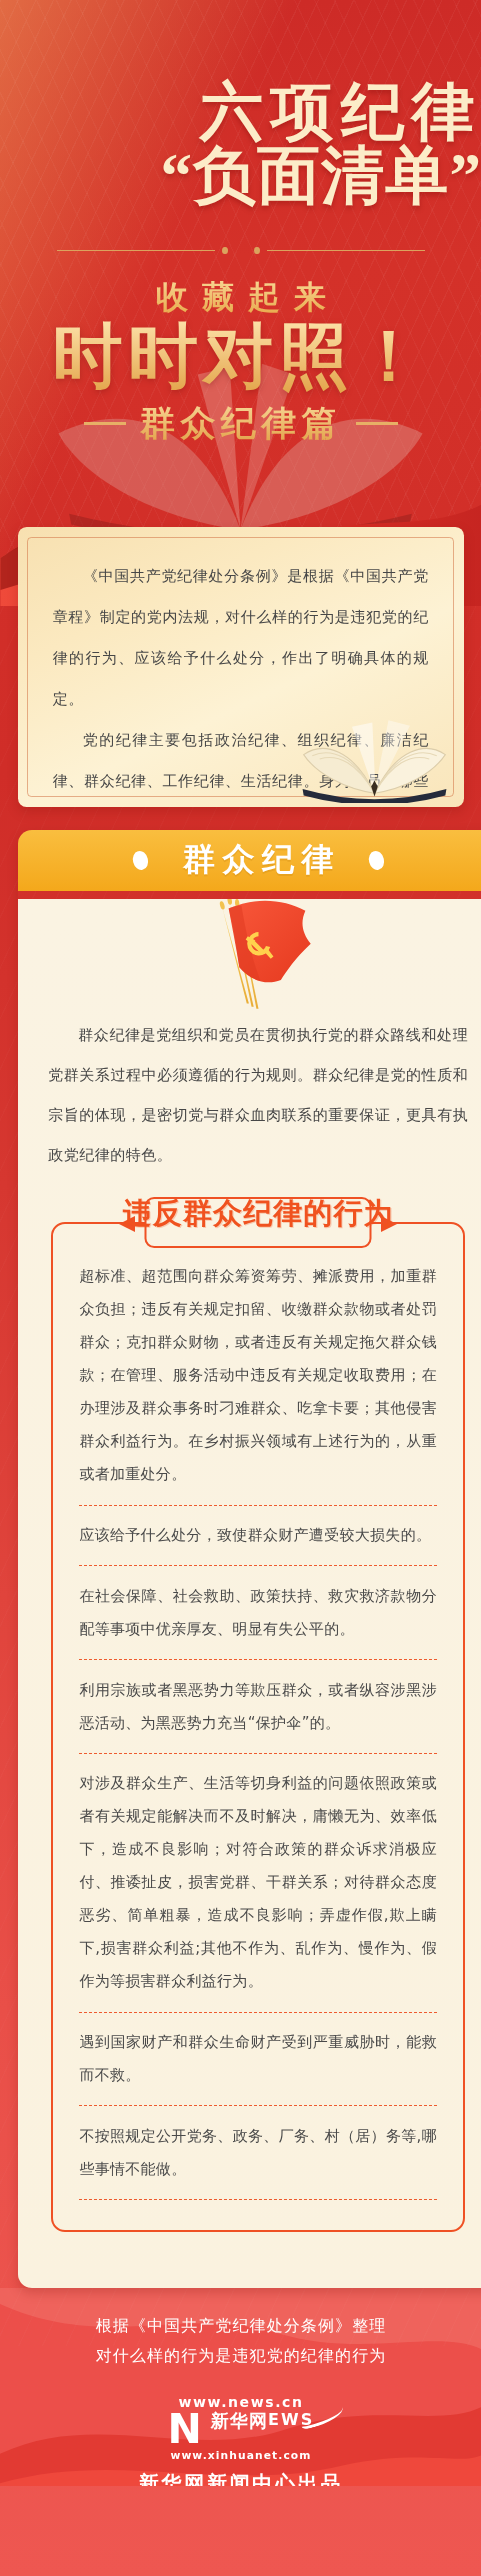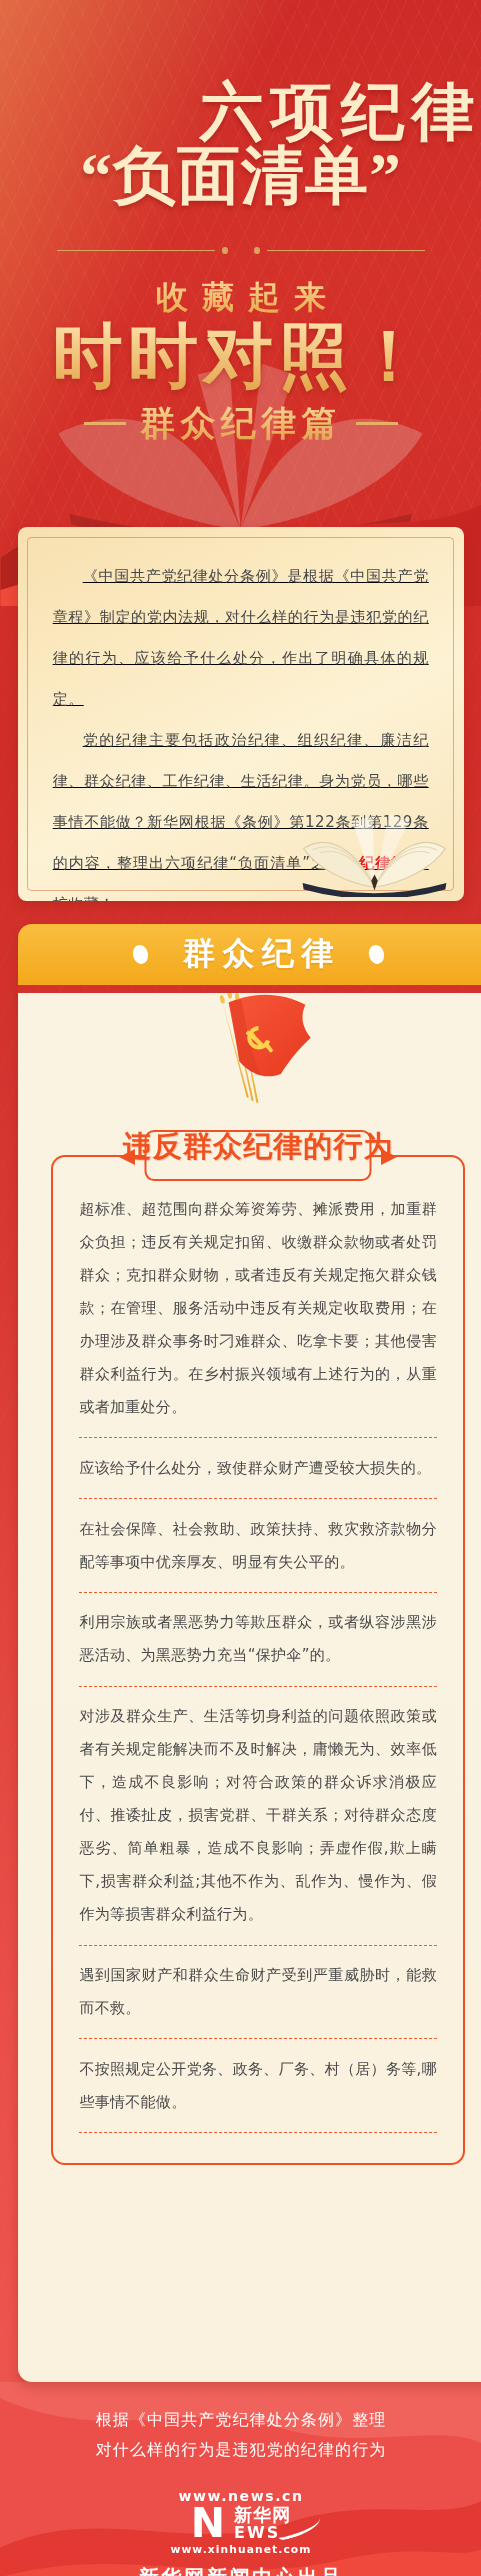--- a/index.html
+++ b/index.html
@@ -16,21 +16,21 @@
   }
   .page::after { content:""; position:absolute; left:0; right:0; top:562px; bottom:230px; pointer-events:none;
     background:repeating-linear-gradient(115deg, rgba(255,255,255,.02) 0 1.1px, rgba(255,255,255,0) 1.1px 21.4px); }
 
   
   .header { position:relative; height:527px; z-index:2; }
   .serif { font-family:"Liberation Serif","DejaVu Serif",serif; }
   .title1 { position:absolute; top:69px; width:100%; text-align:right;
     font-size:63px; font-weight:bold; letter-spacing:7.5px; color:#fcecc8;
     text-shadow:0 3.2px 5.4px rgba(120,10,5,.35); }
-  .title2 { position:absolute; top:133px; width:100%; text-align:center;
+  .title2 { position:absolute; top:133px; width:100%; text-align:right;
     font-size:63px; font-weight:bold; letter-spacing:1.1px; color:#fcecc8;
     text-shadow:0 3.2px 5.4px rgba(120,10,5,.35); }
   .divider { position:absolute; top:247px; left:0; width:100%; display:flex; align-items:center; justify-content:center; }
   .divider .line { width:158px; height:1.1px; background:#dba35e; }
   .divider .dot { width:5.4px; height:7px; border-radius:50%; background:#dba35e; margin:0 7.5px; }
   .divider .gap { width:11.8px; }
   .subtitle { position:absolute; top:276px; width:100%; text-align:center;
     font-size:32px; font-weight:bold; letter-spacing:14px; text-indent:14px;
     background:linear-gradient(180deg,#f8d795 5%,#e8a94b 90%);
     -webkit-background-clip:text; background-clip:text; color:transparent; }
@@ -41,24 +41,24 @@
     filter:drop-shadow(0 2.7px 3.2px rgba(110,10,5,.3)); }
   .tagrow { position:absolute; top:400px; width:100%; display:flex; align-items:center; justify-content:center; }
   .tagrow .dash { width:42px; height:2.7px; background:#e7b express-066; background:#e7b066; margin:0 14px; }
   .tagline { font-size:35px; font-weight:bold; letter-spacing:5.4px;
     background:linear-gradient(180deg,#f6d391 10%,#e3a44c 90%);
     -webkit-background-clip:text; background-clip:text; color:transparent; }
   .header-book { position:absolute; top:353px; left:37px; z-index:-1; opacity:.85; }
   .ribbon { position:absolute; top:467px; left:0; z-index:1; }
 
   
-  .card1 { position:relative; z-index:2; width:446px; height:374px; margin:0 17.7px;
+  .card1 { position:relative; z-index:2; width:446px; height:280px; margin:0 17.7px;
     border-radius:8.6px; overflow:hidden;
     background:linear-gradient(155deg,#f7e0b0 0%,#fbe9c0 28%,#fdf2d4 58%,#f9e5ba 100%);
-    box-shadow:0 4.3px 10.7px rgba(130,20,10,.25);text-decoration:underline; }
+    box-shadow:0 4.3px 10.7px rgba(130,20,10,.25); }
   .card1 .inner-frame { position:absolute; inset:9.6px; border:0.5px solid rgba(209,115,70,.55); border-radius:4.3px; pointer-events:none; }
   .card1 .copy { position:relative; padding:29px 35px 0; }
   .card1 p { font-size:15px; line-height:41px; color:#474747; text-align:justify; text-indent:2em; letter-spacing:0.5px; }
   .hl-red { color:#e01d1d; font-weight:bold; }
   .card1-book { position:absolute; right:8.6px; bottom:4.3px; }
 
   
   .card2 { position:relative; z-index:2; width:481px; height:1458px; margin:22.5px 17.7px 0;
     border-radius:14px; overflow:hidden; box-shadow:0 4.3px 10.7px rgba(130,20,10,.25); }
   .band { height:61px; display:flex; align-items:center; justify-content:center;
@@ -91,21 +91,21 @@
 
   
   .footer { position:relative; height:198px; overflow:hidden; }
   .footer-waves { position:absolute; inset:0; }
   .footer-content { position:relative; z-index:2; text-align:center; padding-top:23.6px; }
   .src-line { font-size:16px; line-height:30px; color:#fff; letter-spacing:1.1px; }
   .logo-block { margin-top:22.5px; display:inline-block; color:#fff; }
   .logo-top { font-size:14px; font-weight:bold; letter-spacing:1.6px; }
   .logo-mark { display:flex; align-items:flex-start; justify-content:center; margin-top:1.1px; }
   .logo-n { font-size:41px; font-weight:900; line-height:37px; letter-spacing:-1.1px; }
-  .logo-right { display:flex; flex-direction:column; align-items:flex-start; margin-left:10px; position:relative; }
+  .logo-right { display:flex; flex-direction:row; align-items:flex-start; margin-left:10px; position:relative; }
   .logo-cn { font-size:18px; font-weight:900; letter-spacing:1.1px; line-height:19px; }
   .logo-en { font-size:16px; font-weight:900; letter-spacing:2.1px; line-height:17px; }
   .logo-swoosh { position:absolute; right:-31px; bottom:4.3px; width:45px; height:14px;
     border-bottom:3.7px solid #fff; border-radius:0 0 90% 18%/0 0 100% 30%; transform:rotate(-14deg); }
   .logo-bottom { font-size:10.7px; font-weight:bold; letter-spacing:1.1px; margin-top:1px; }
   .credit { margin-top:8.6px; font-size:20px; font-weight:bold; color:#fff; letter-spacing:2.7px; }
 </style>
 </head>
 <body>
 
@@ -206,20 +206,21 @@
           <path d="M74 18 C84 58 90 96 94 128 C104 140 118 150 134 154 C120 120 106 62 98 12 C90 12 80 14 74 18 Z" fill="#e03a20" opacity=".55"></path>
           <g transform="translate(132,86)" fill="#ffd24d">
             <path d="M-2 -24 A22 22 0 1 0 20 4 L12 2 A14 14 0 1 1 -2 -16 Z"></path>
             <path d="M14 6 L26 22 L21 26 L8 12 Z"></path>
             <path d="M-14 -12 L8 10 L2 16 L-20 -6 Z"></path>
             <path d="M-22 -16 L-8 -8 L-14 0 L-26 -10 Z"></path>
           </g>
         </svg>
       </div>
 
+      <p class="intro">群众纪律是党组织和党员在贯彻执行党的群众路线和处理党群关系过程中必须遵循的行为规则。群众纪律是党的性质和宗旨的体现，是密切党与群众血肉联系的重要保证，更具有执政党纪律的特色。</p>
 
       <div class="listbox">
         <div class="badge-arrow left"></div>
         <div class="badge-arrow right"></div>
         <div class="badge">
           <div class="badge-frame"></div>
           <div class="badge-text">违反群众纪律的行为</div>
         </div>
 
         <div>

